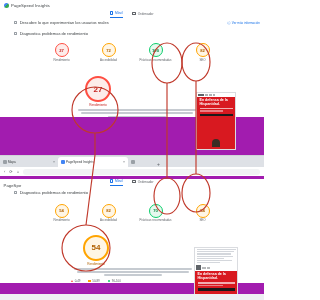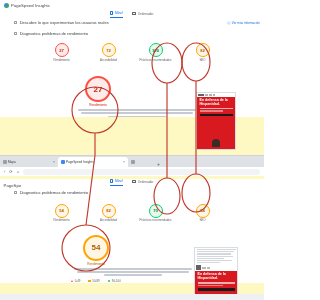--- a/index.html
+++ b/index.html
@@ -1,21 +1,21 @@
 <!DOCTYPE html>
 <html><head>
 <meta charset="utf-8">
 <style>
   * { box-sizing: border-box; margin:0; padding:0; }
   html,body{ width:264px; height:300px; overflow:hidden; background:#ffffff;
     font-family:"Liberation Sans", sans-serif; }
   .page{ position:relative; width:264px; height:300px; }
 
   
-  .win{ position:absolute; left:0; width:264px; background:#fef9c3; overflow:hidden; }
+  .win{ position:absolute; left:0; width:264px; background:#a21caf; overflow:hidden; }
   .win-top{ position:absolute; top:0; height:155px; }
   .win-bot{ position:absolute; top:155px; height:145px; border-top:1px solid #cfd3d8; }
 
   
   .tabstrip{ position:relative; height:11px; background:#dee1e6; display:flex; align-items:flex-end; }
   .tab{ height:10px; display:flex; align-items:center; gap:1px; padding:0 3px;
         font-size:3.1px; color:#3c4043; border-radius:3px 3px 0 0; white-space:nowrap;
         overflow:hidden; }
   .tab.inactive{ background:#dee1e6; width:58px; }
   .tab.active{ background:#ffffff; width:70px; }

